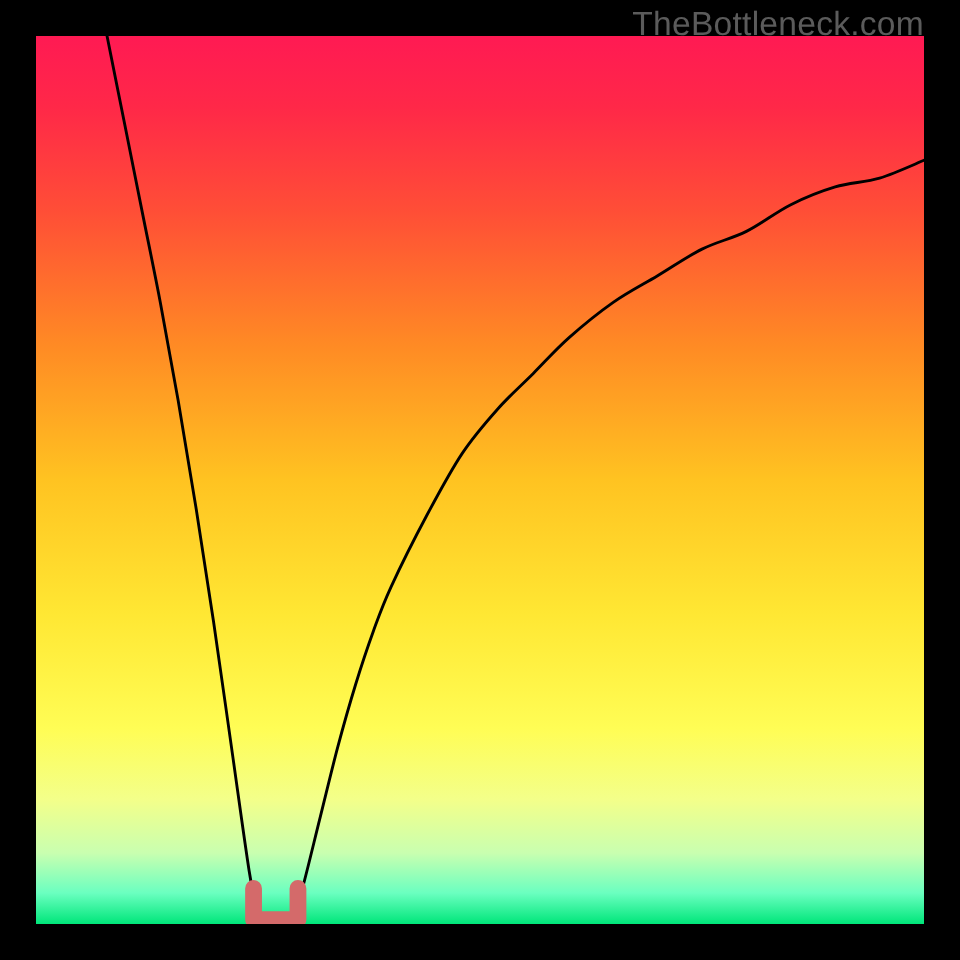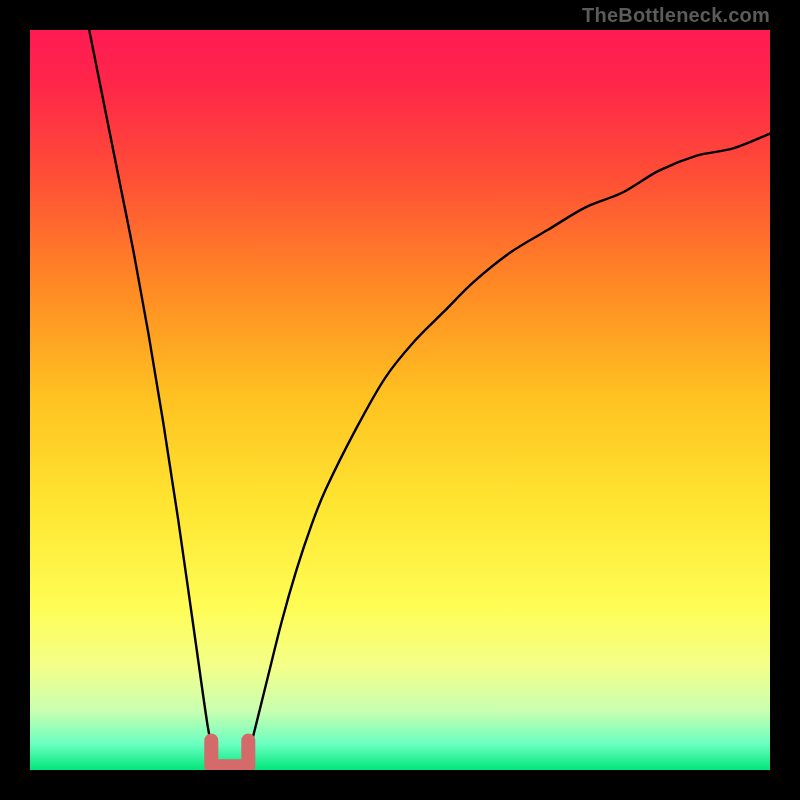--- a/index.html
+++ b/index.html
@@ -37,22 +37,22 @@
     left: 0;
     top: 0;
     width: 740px;
     height: 740px;
   }
   .watermark {
     position: absolute;
     top: 4px;
     right: 30px;
     color: #5b5b5b;
-    font-size: 20px;
-    font-weight: 700;
+    font-size: 28px;
+    font-weight: 400;
     letter-spacing: 0.2px;
     user-select: none;
   }
 </style>
 </head>
 <body>
 
 <div class="stage">
 
   <div class="watermark">TheBottleneck.com</div>

